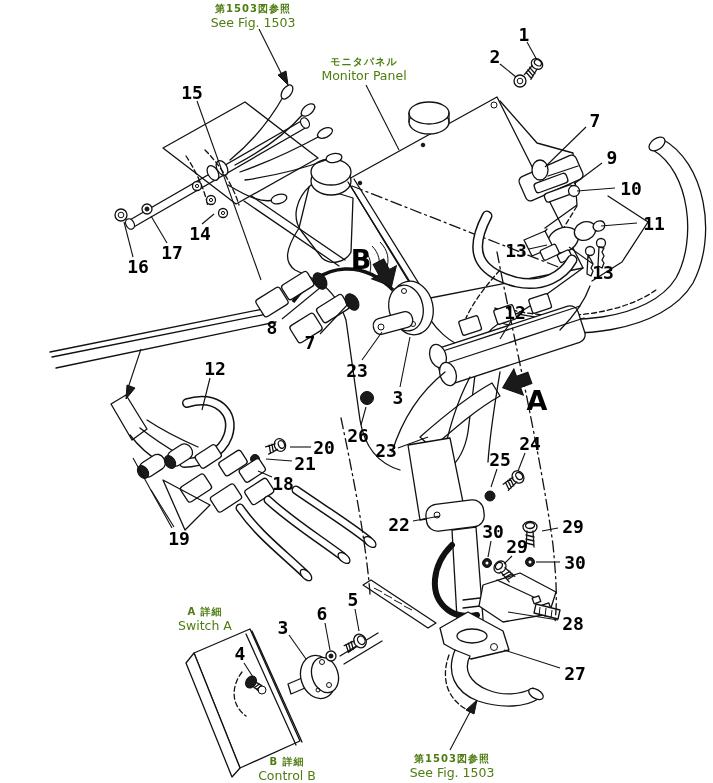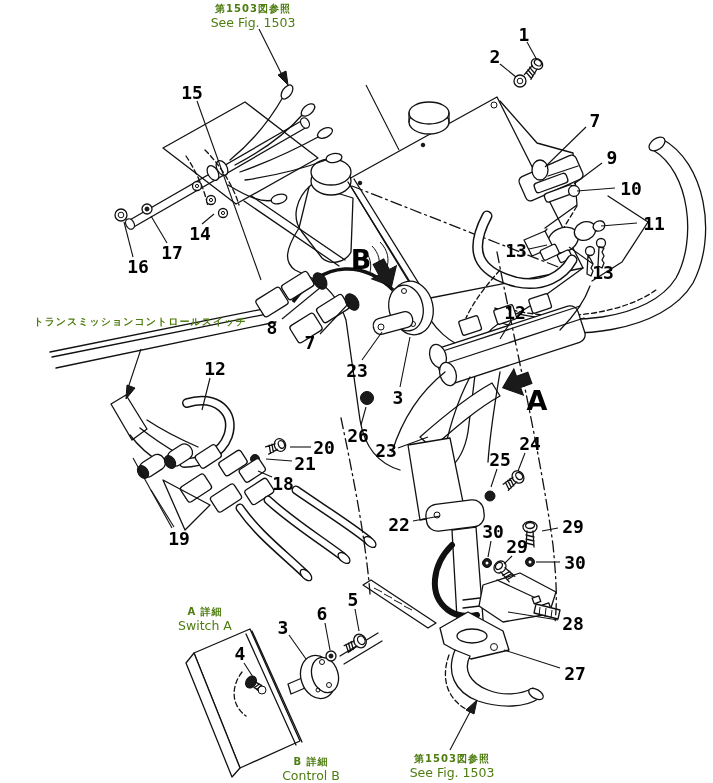--- a/index.html
+++ b/index.html
@@ -427,28 +427,31 @@
         <text x="240" y="653" class="part-num" text-anchor="middle" dominant-baseline="central">4</text>
         <text x="361" y="259" class="section-letter" text-anchor="middle" dominant-baseline="central">B</text>
         <text x="537" y="400" class="section-letter" text-anchor="middle" dominant-baseline="central">A</text>
       </g>
 </svg>
 
   <div class="caption" style="left:253px;top:2px;">
     <span class="jp">第1503図参照</span>
     <span class="en">See Fig. 1503</span>
   </div>
+  <div class="caption" style="left:364px;top:55px;">
+    <span class="jp">モニタパネル</span>
+    <span class="en">Monitor Panel</span>
+  </div>
   <div class="caption" style="left:140px;top:315px;">
-    <span class="jp">トランスミッションコントロールスイッチ</span>
   </div>
   <div class="caption" style="left:205px;top:605px;">
     <span class="jp">A 詳細</span>
     <span class="en">Switch A</span>
   </div>
-  <div class="caption" style="left:287px;top:755px;margin-left:24px;">
+  <div class="caption" style="left:287px;top:755px;">
     <span class="jp">B 詳細</span>
     <span class="en">Control B</span>
   </div>
   <div class="caption" style="left:452px;top:752px;">
     <span class="jp">第1503図参照</span>
     <span class="en">See Fig. 1503</span>
   </div>
 </div>
 
 </body></html>

